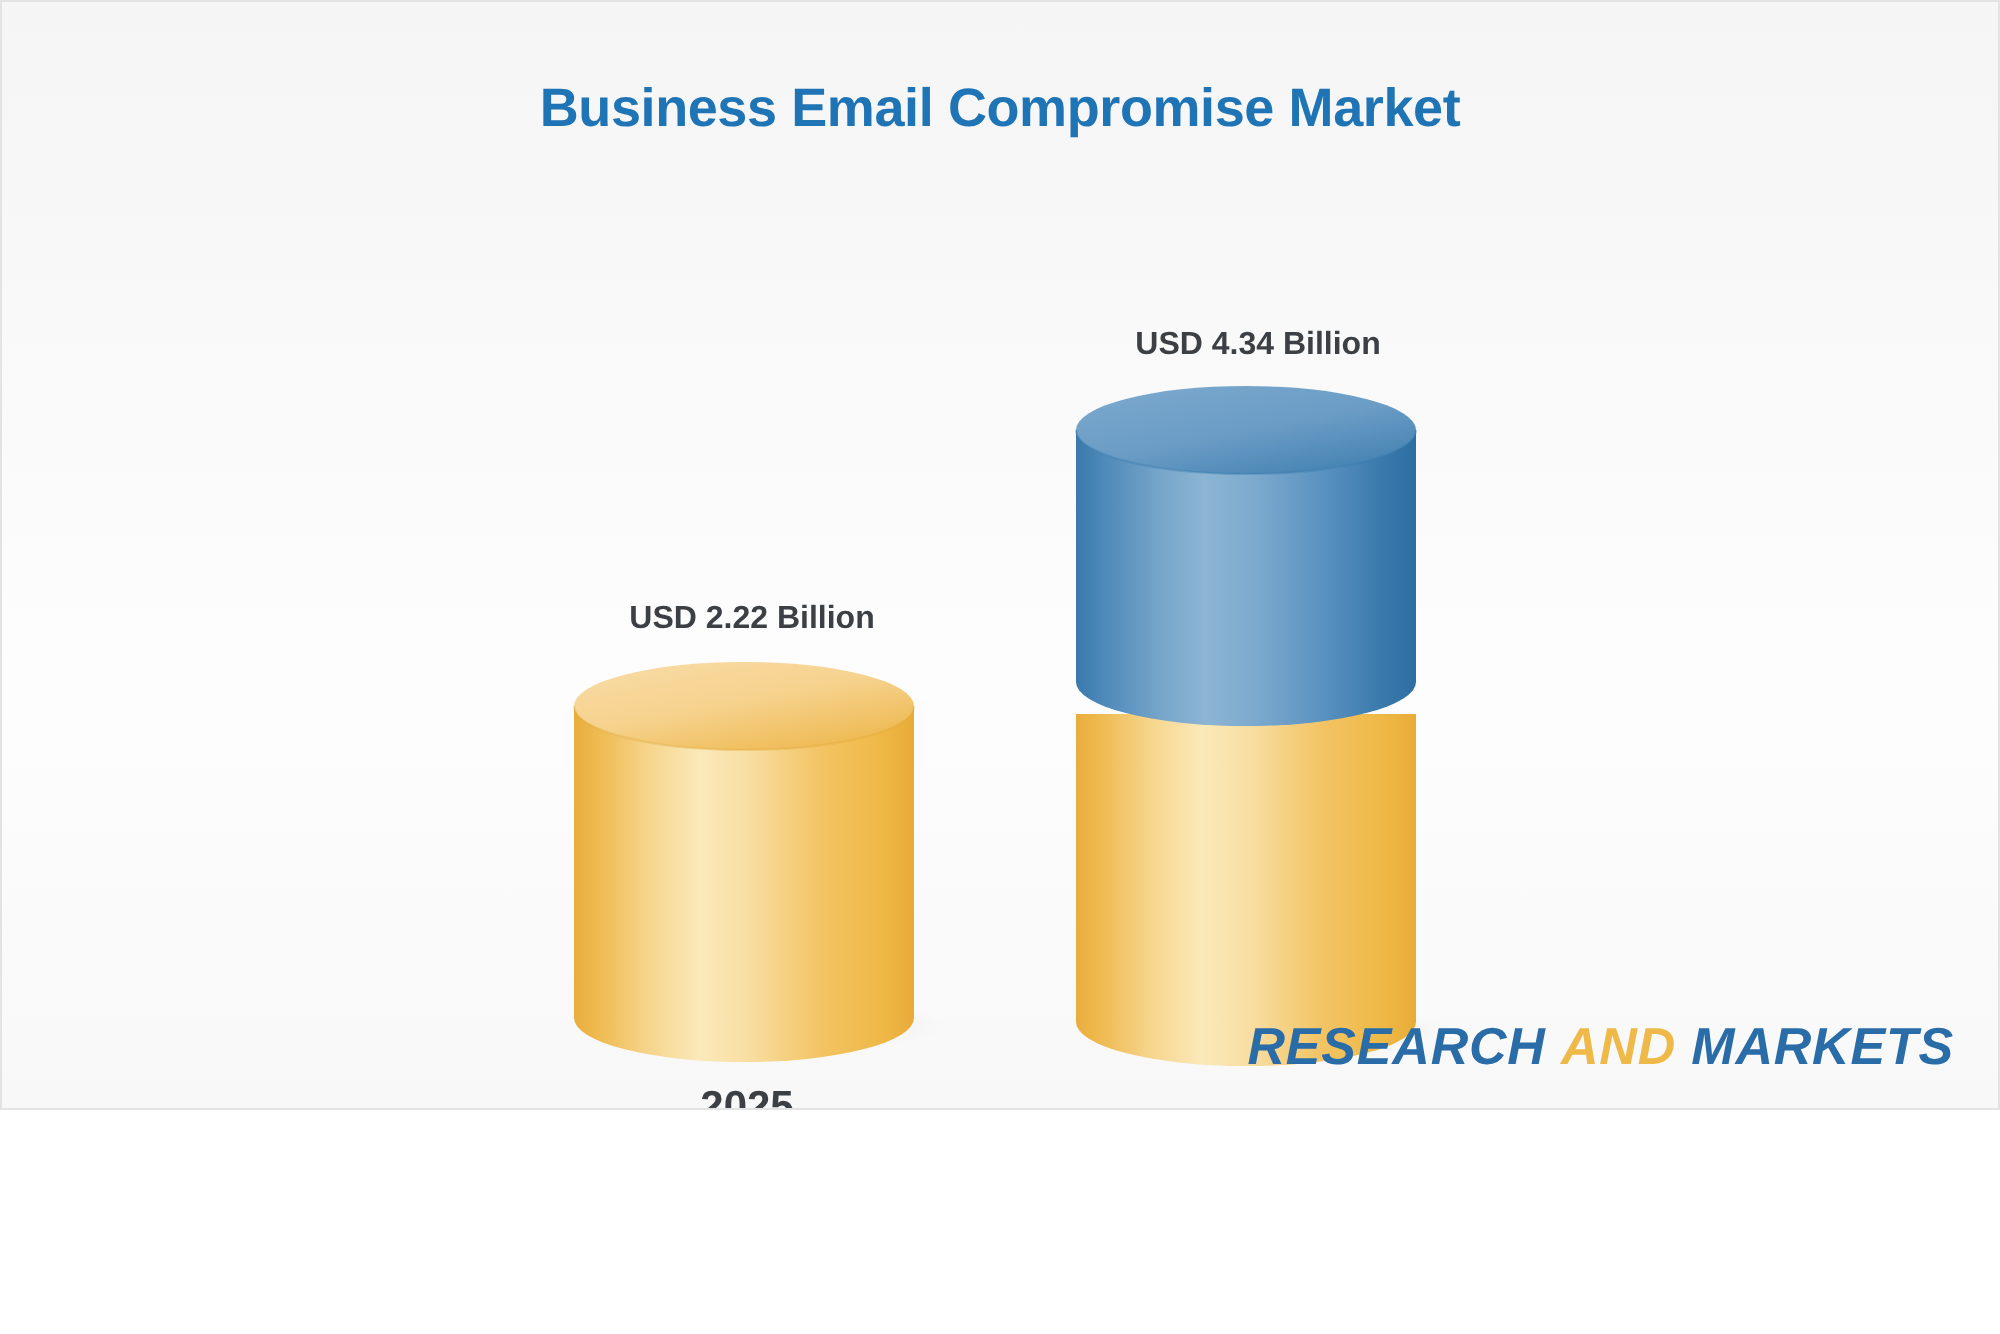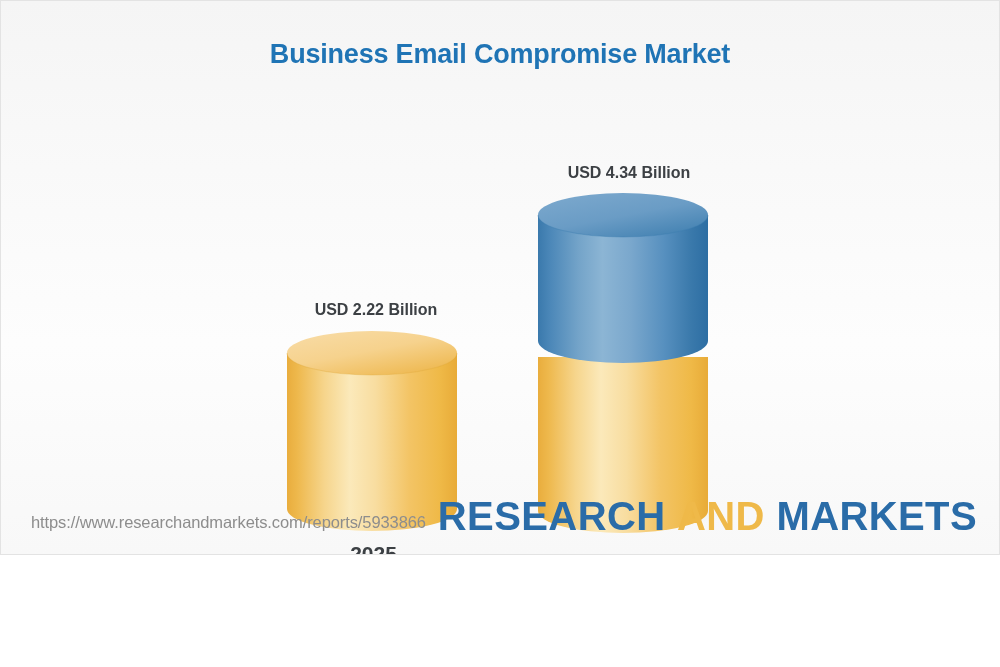--- a/index.html
+++ b/index.html
@@ -84,24 +84,25 @@
     letter-spacing: -0.1px;
   }
   #brand-logo {
     position: absolute;
     right: 22px;
     bottom: 18px;
     text-align: right;
     line-height: 1;
   }
   #brand-wordmark {
-    font-size: 40px;
+    font-size: 26px;
     font-weight: bold;
     letter-spacing: 0.4px;
     white-space: nowrap;
+    font-style: italic;
   }
   #brand-wordmark .w-blue { color: #2a6ca8; }
   #brand-wordmark .w-gold { color: #efb949; }
   #brand-tagline {
     margin-top: 5px;
     font-size: 12.6px;
     font-weight: bold;
     color: #2a6ca8;
     letter-spacing: 0.35px;
     white-space: nowrap;
@@ -196,21 +197,20 @@
 
       <path d="M 3 22 L 3 148 A 85 22 0 0 0 173 148 L 173 22 Z" fill="url(#bBody)"></path>
 
       <ellipse cx="88" cy="22" rx="85" ry="22" fill="url(#bTop)"></ellipse>
       <path d="M 3 22 A 85 22 0 0 0 173 22" fill="none" stroke="#3c7cae" stroke-opacity="0.4" stroke-width="1.1"></path>
     </svg>
 
 
   </div>
 
-  <div id="footer-url">https://www.researchandmarkets.com/reports/5933866</div>
 
   <div id="brand-logo">
     <div id="brand-wordmark">
       <span class="w-blue">RESEARCH</span><span>&nbsp;</span><span class="w-gold">AND</span><span>&nbsp;</span><span class="w-blue">MARKETS</span>
     </div>
   </div>
 
 </div>
 
 </body></html>

